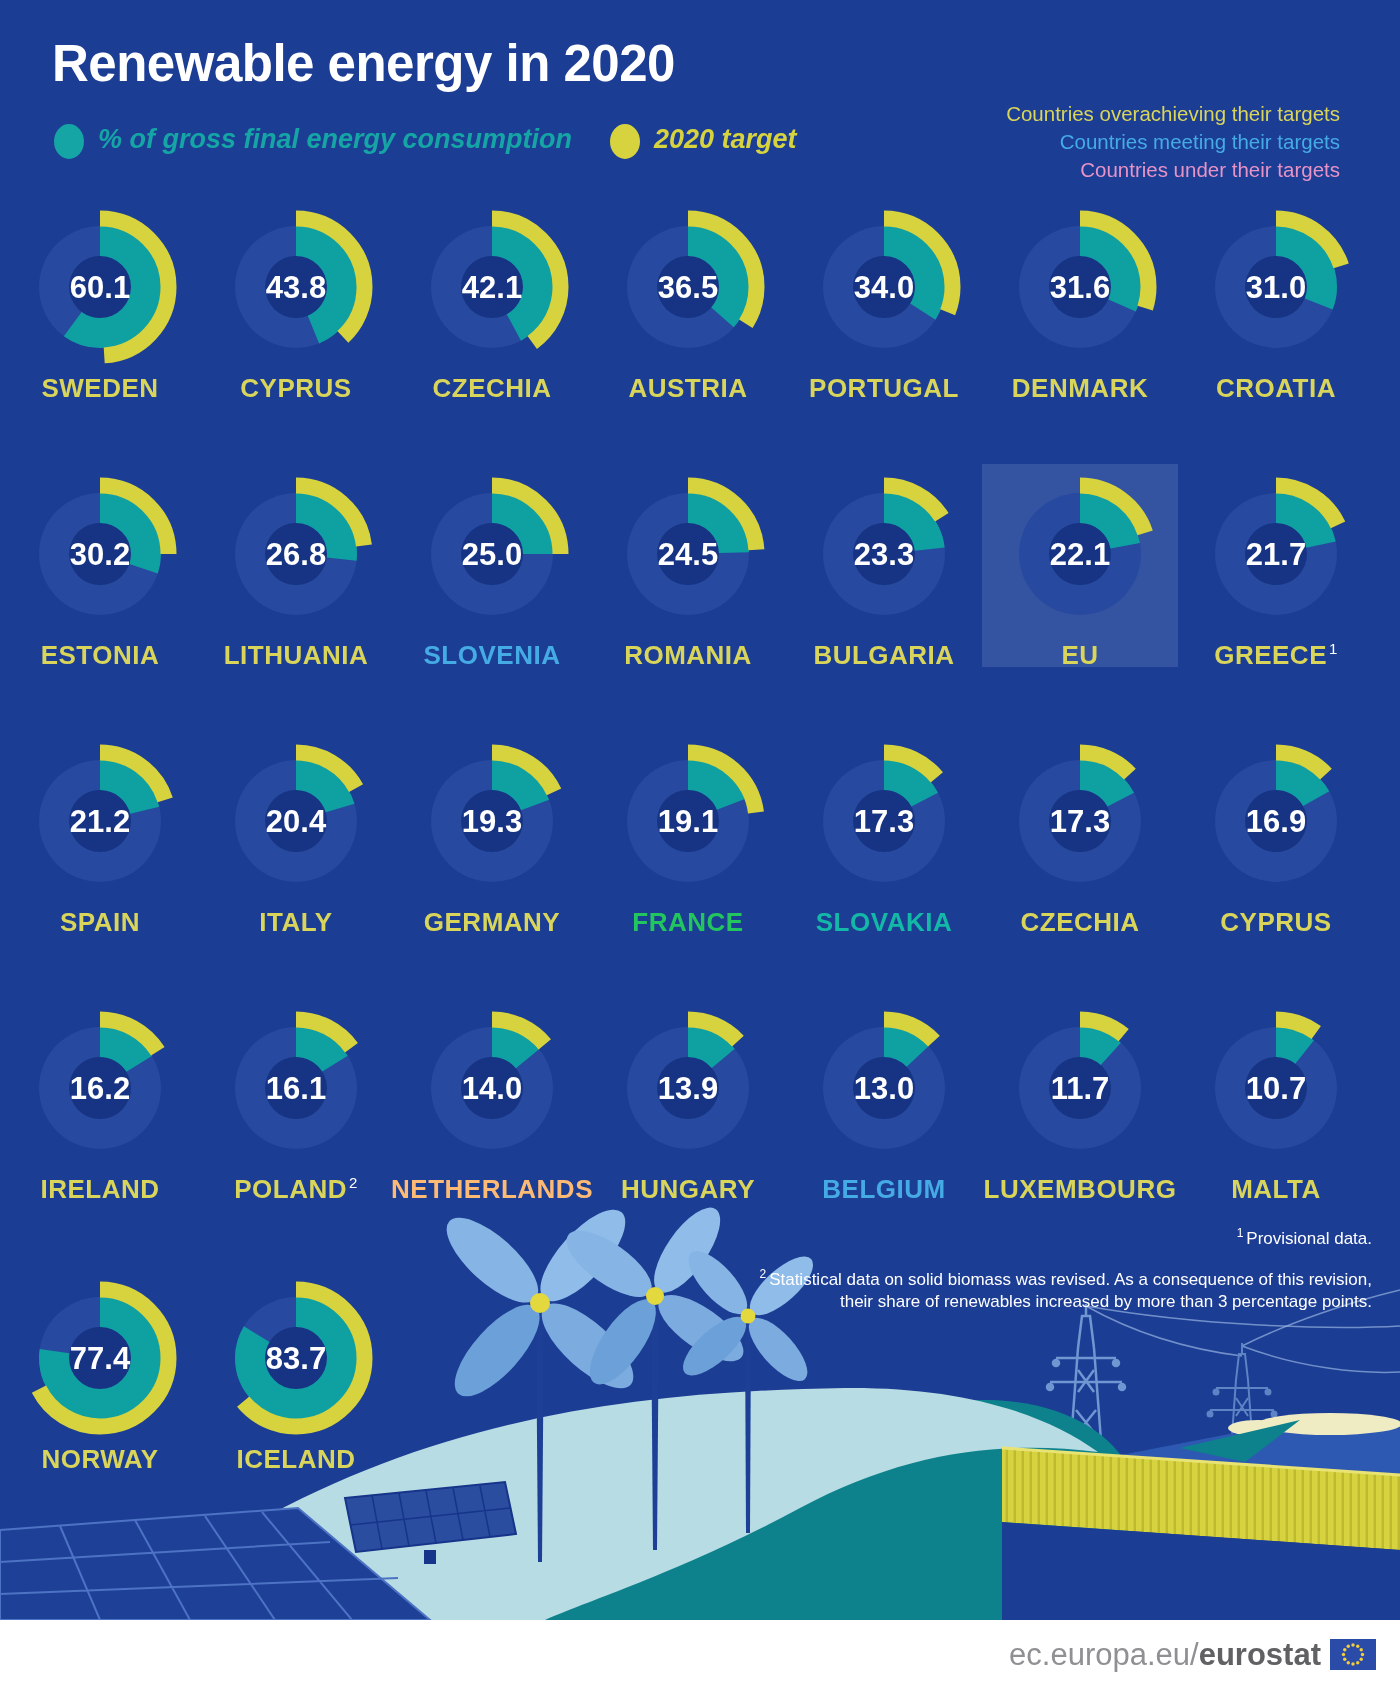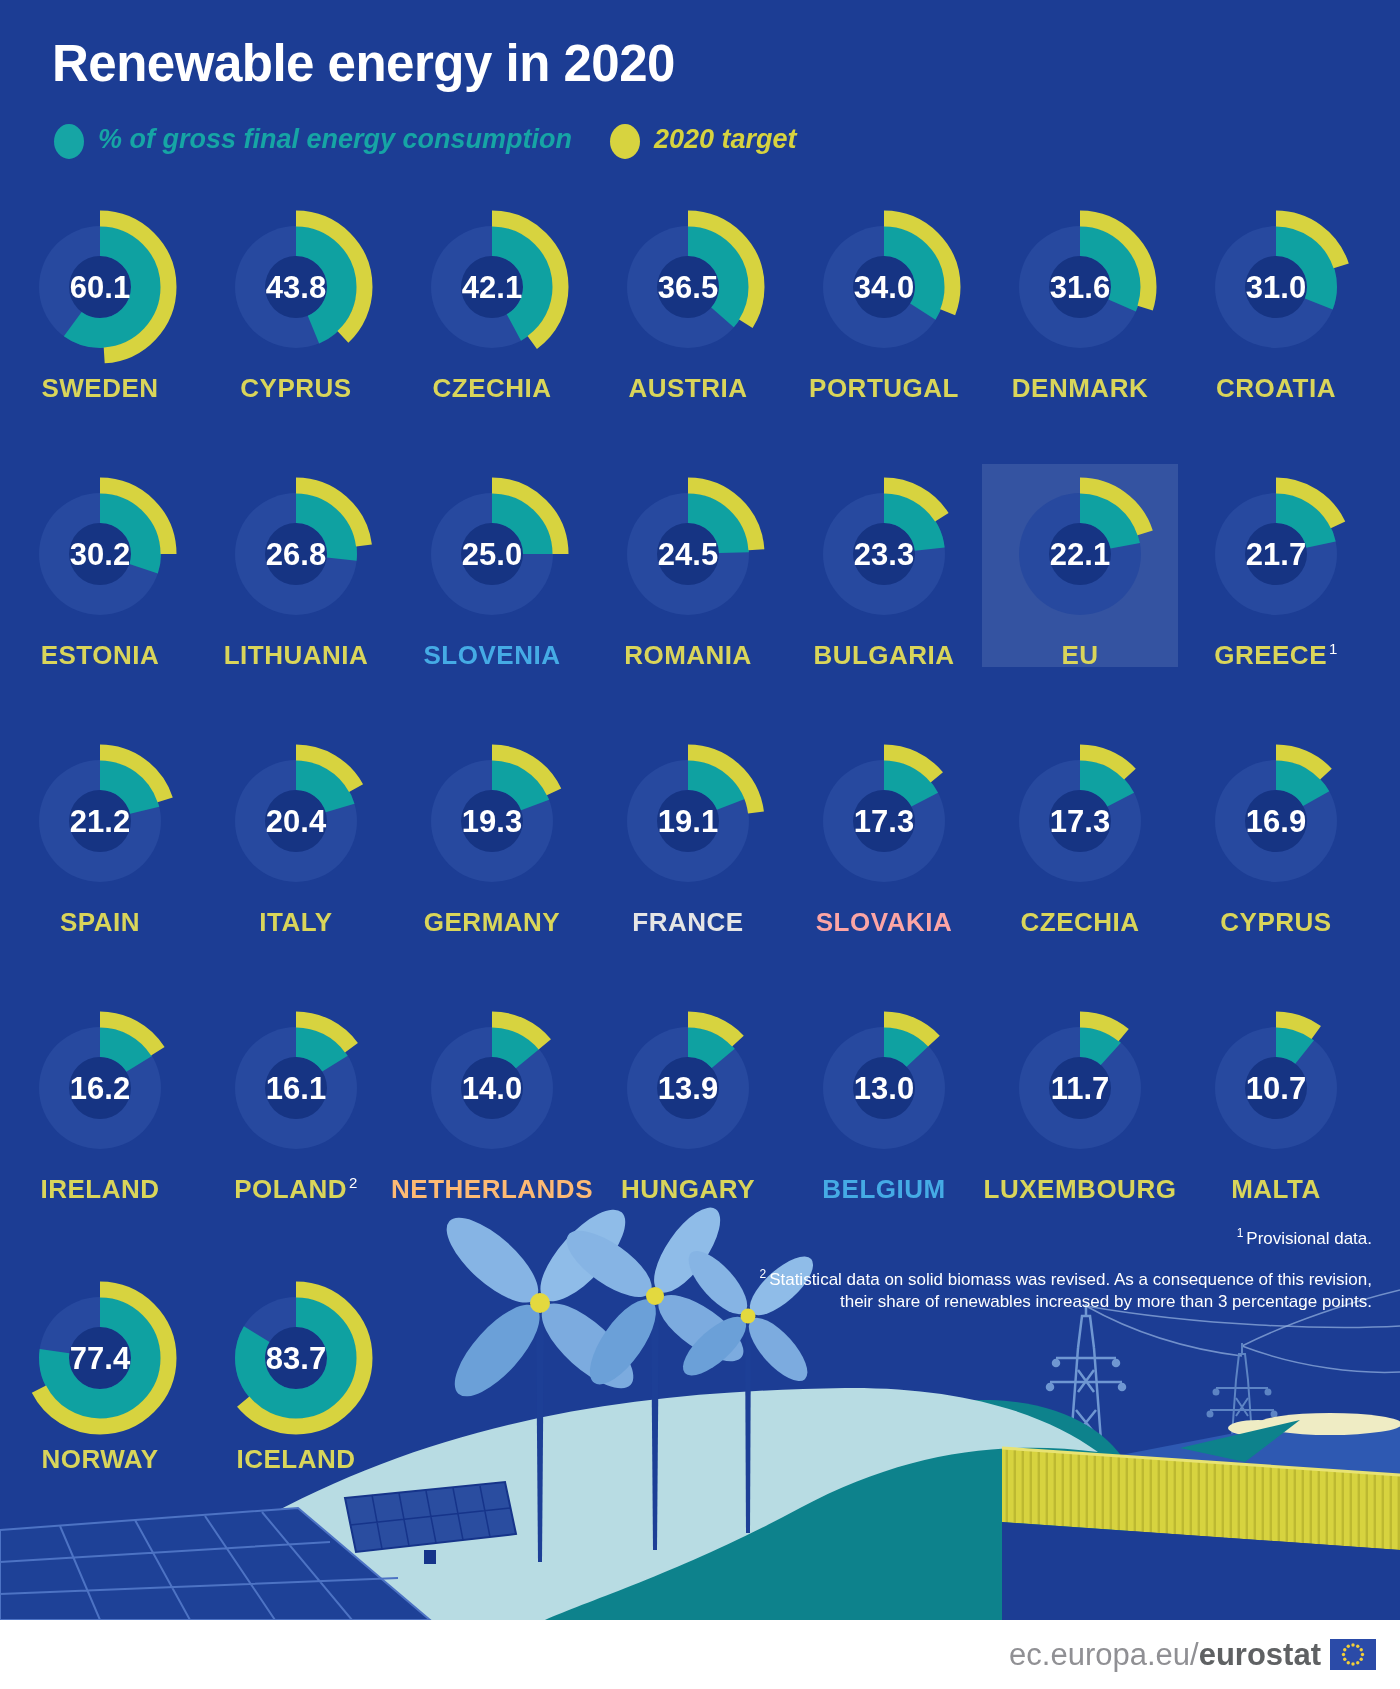--- a/index.html
+++ b/index.html
@@ -63,20 +63,25 @@
 
   <div class="legend-item" id="legend-share">
     <span class="legend-dot"></span>
     <span class="legend-text">% of gross final energy consumption</span>
   </div>
   <div class="legend-item" id="legend-target">
     <span class="legend-dot"></span>
     <span class="legend-text">2020 target</span>
   </div>
 
+  <div id="status-legend">
+    <div class="sl-over">Countries overachieving their targets</div>
+    <div class="sl-meeting">Countries meeting their targets</div>
+    <div class="sl-under">Countries under their targets</div>
+  </div>
 
   <div id="chart-grid">
       <div class="cell " style="">
 
     <svg class="gauge" width="156" height="156" viewBox="0 0 156 156">
     <circle class="disk" cx="78" cy="78" r="61"></circle>
     <circle class="inner" cx="78" cy="78" r="31"></circle>
     <circle class="share-arc" cx="78" cy="78" r="46" pathLength="100" stroke-dasharray="60.1 100" transform="rotate(-90 78 78)"></circle>
     <circle class="target-arc" cx="78" cy="78" r="68.5" pathLength="100" stroke-dasharray="49 100" transform="rotate(-90 78 78)"></circle>
     <text class="gnum" x="78" y="89">60.1</text>
@@ -261,32 +266,32 @@
   </div>
       <div class="cell " style="">
 
     <svg class="gauge" width="156" height="156" viewBox="0 0 156 156">
     <circle class="disk" cx="78" cy="78" r="61"></circle>
     <circle class="inner" cx="78" cy="78" r="31"></circle>
     <circle class="share-arc" cx="78" cy="78" r="46" pathLength="100" stroke-dasharray="19.1 100" transform="rotate(-90 78 78)"></circle>
     <circle class="target-arc" cx="78" cy="78" r="68.5" pathLength="100" stroke-dasharray="23 100" transform="rotate(-90 78 78)"></circle>
     <text class="gnum" x="78" y="89">19.1</text>
   </svg>
-    <div class="clabel st-under" style="color: #e5e5e5;">FRANCE</div>
+    <div class="clabel st-under" style="color: #22c55e;">FRANCE</div>
   </div>
       <div class="cell " style="">
 
     <svg class="gauge" width="156" height="156" viewBox="0 0 156 156">
     <circle class="disk" cx="78" cy="78" r="61"></circle>
     <circle class="inner" cx="78" cy="78" r="31"></circle>
     <circle class="share-arc" cx="78" cy="78" r="46" pathLength="100" stroke-dasharray="17.3 100" transform="rotate(-90 78 78)"></circle>
     <circle class="target-arc" cx="78" cy="78" r="68.5" pathLength="100" stroke-dasharray="14 100" transform="rotate(-90 78 78)"></circle>
     <text class="gnum" x="78" y="89">17.3</text>
   </svg>
-    <div class="clabel st-over" style="color: #fca5a5;">SLOVAKIA</div>
+    <div class="clabel st-over" style="color: #14b8a6;">SLOVAKIA</div>
   </div>
       <div class="cell " style="">
 
     <svg class="gauge" width="156" height="156" viewBox="0 0 156 156">
     <circle class="disk" cx="78" cy="78" r="61"></circle>
     <circle class="inner" cx="78" cy="78" r="31"></circle>
     <circle class="share-arc" cx="78" cy="78" r="46" pathLength="100" stroke-dasharray="17.3 100" transform="rotate(-90 78 78)"></circle>
     <circle class="target-arc" cx="78" cy="78" r="68.5" pathLength="100" stroke-dasharray="13 100" transform="rotate(-90 78 78)"></circle>
     <text class="gnum" x="78" y="89">17.3</text>
   </svg>

